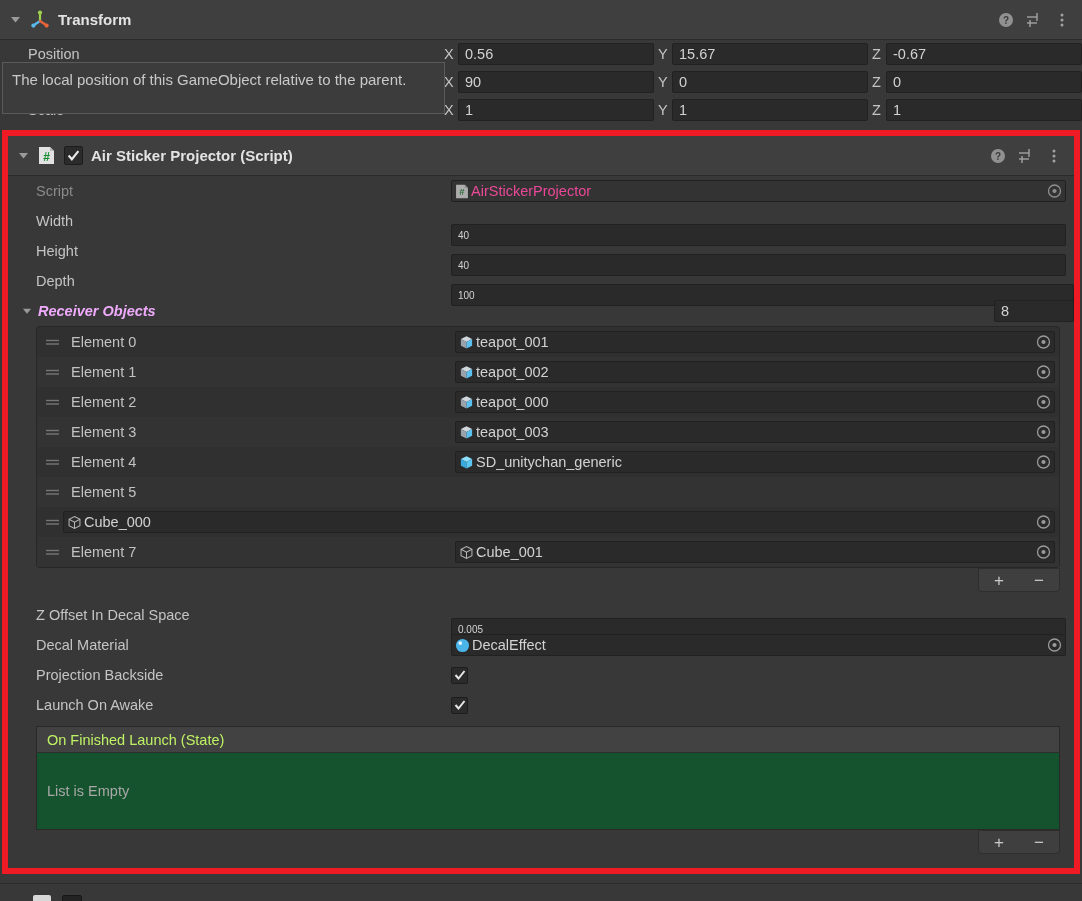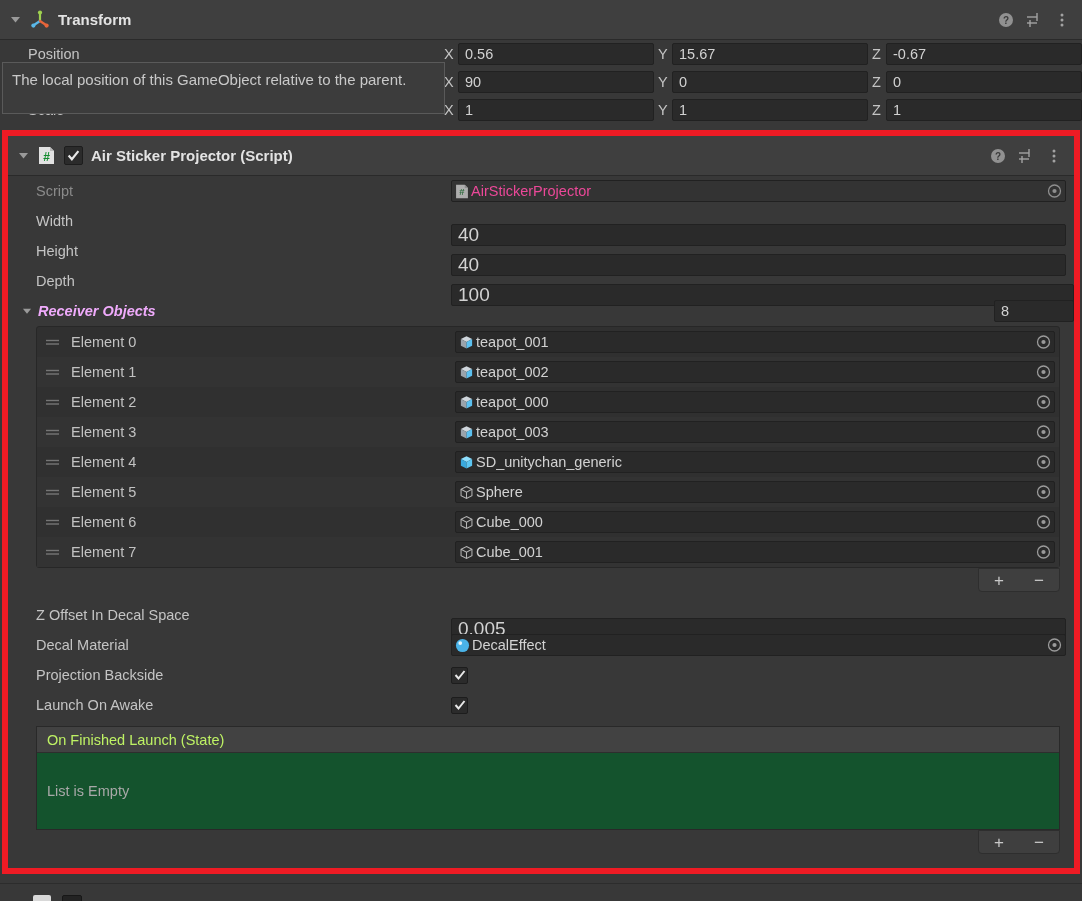--- a/index.html
+++ b/index.html
@@ -77,21 +77,21 @@
   }
   #red-inner { position: absolute; inset: 0; overflow: hidden; }
 
   
   .prop-row { height: 30px; display: flex; align-items: center; }
   .prop-label { width: 443px; padding-left: 28px; }
   .prop-field { flex: 1; margin-right: 0; }
 
   .text-field {
     height: 22px; background: #2a2a2a; border: 1px solid #212121; border-radius: 2px;
-    color: #d2d2d2; font-size: 19px; display: flex; align-items: center;
+    color: #d2d2d2; font-size: 10px; display: flex; align-items: center;
     padding: 0 6px;
     margin-top: 28px;
   }
   .obj-field {
     height: 22px; background: #2a2a2a; border: 1px solid #212121; border-radius: 2px;
     display: flex; align-items: center; padding: 0 2px 0 3px; position: relative;
     color: #d2d2d2; font-size: 14.5px;
   }
   .obj-field.disabled { background: #333; }
   .obj-field.disabled .obj-name { color: #ec4899; }
@@ -456,42 +456,28 @@
             </div>
           </div>
           <div class="rl-row">
             <div class="drag-handle">
               <svg width="15" height="10" viewBox="0 0 15 10">
                 <line x1="1" y1="3.5" x2="14" y2="3.5" stroke="#767676" stroke-width="1.4"></line>
                 <line x1="1" y1="7" x2="14" y2="7" stroke="#767676" stroke-width="1.4"></line>
               </svg>
             </div>
             <div class="rl-elem-label">Element 5</div>
-            <div class="rl-field">
-              <div class="obj-field">
-                <svg width="15" height="15" viewBox="0 0 16 16">
-                  <path d="M8 1.6 L13.8 4.6 L13.8 11.3 L8 14.3 L2.2 11.3 L2.2 4.6 Z" fill="none" stroke="#b6b6b6" stroke-width="1.1"></path>
-                  <path d="M2.2 4.6 L8 7.6 L13.8 4.6 M8 7.6 L8 14.3" fill="none" stroke="#b6b6b6" stroke-width="1.1"></path>
-                </svg>
-                <span class="obj-name">Sphere</span>
-                <svg class="picker" viewBox="0 0 15 15">
-                  <circle cx="7.5" cy="7.5" r="6" fill="none" stroke="#9a9a9a" stroke-width="1.3"></circle>
-                  <circle cx="7.5" cy="7.5" r="2.1" fill="#9a9a9a"></circle>
-                </svg>
-              </div>
-            </div>
-          </div>
-          <div class="rl-row">
-            <div class="drag-handle">
-              <svg width="15" height="10" viewBox="0 0 15 10">
-                <line x1="1" y1="3.5" x2="14" y2="3.5" stroke="#767676" stroke-width="1.4"></line>
-                <line x1="1" y1="7" x2="14" y2="7" stroke="#767676" stroke-width="1.4"></line>
-              </svg>
-            </div>
-            <div class="rl-elem-label">Element 6</div>
+          </div>
+          <div class="rl-row">
+            <div class="drag-handle">
+              <svg width="15" height="10" viewBox="0 0 15 10">
+                <line x1="1" y1="3.5" x2="14" y2="3.5" stroke="#767676" stroke-width="1.4"></line>
+                <line x1="1" y1="7" x2="14" y2="7" stroke="#767676" stroke-width="1.4"></line>
+              </svg>
+            </div>
             <div class="rl-field">
               <div class="obj-field">
                 <svg width="15" height="15" viewBox="0 0 16 16">
                   <path d="M8 1.6 L13.8 4.6 L13.8 11.3 L8 14.3 L2.2 11.3 L2.2 4.6 Z" fill="none" stroke="#b6b6b6" stroke-width="1.1"></path>
                   <path d="M2.2 4.6 L8 7.6 L13.8 4.6 M8 7.6 L8 14.3" fill="none" stroke="#b6b6b6" stroke-width="1.1"></path>
                 </svg>
                 <span class="obj-name">Cube_000</span>
                 <svg class="picker" viewBox="0 0 15 15">
                   <circle cx="7.5" cy="7.5" r="6" fill="none" stroke="#9a9a9a" stroke-width="1.3"></circle>
                   <circle cx="7.5" cy="7.5" r="2.1" fill="#9a9a9a"></circle>

